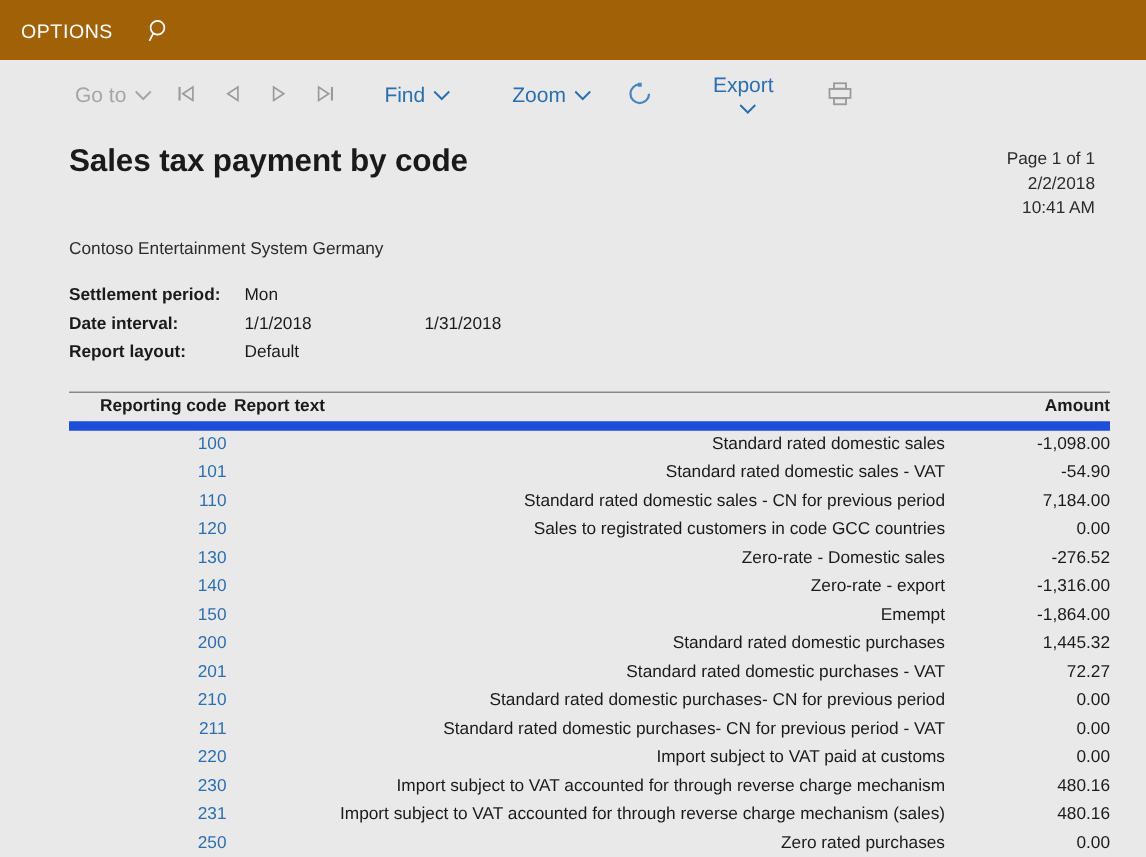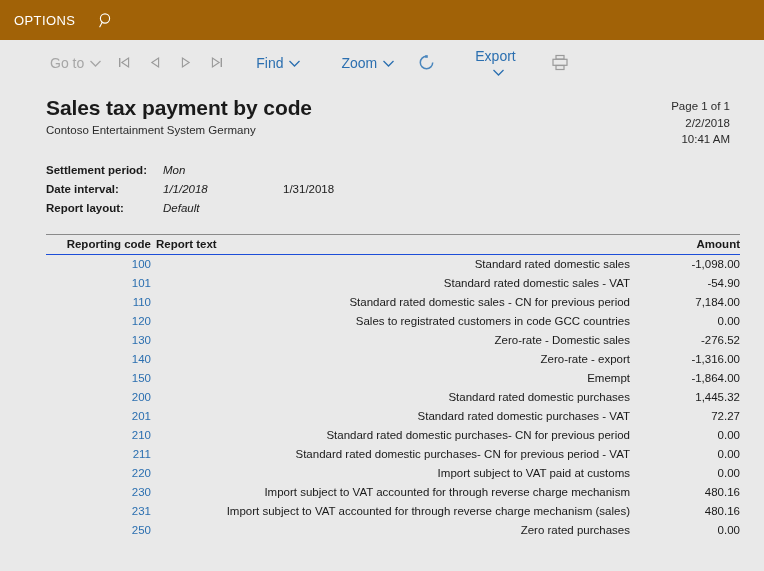--- a/index.html
+++ b/index.html
@@ -92,52 +92,53 @@
   .rtitle {
     font-size: 21px;
     font-weight: bold;
     line-height: 27px;
     letter-spacing: -0.1px;
   }
   .rsub {
     font-size: 11.5px;
     line-height: 18px;
     color: #2b2b2b;
+    margin-top: 36px;
   }
   .rmeta {
     text-align: right;
     font-size: 11.5px;
     line-height: 16.5px;
     padding-top: 4px;
     color: #2b2b2b;
   }
 
   
   .params {
     margin-top: 13px;
     font-size: 11.5px;
     line-height: 19px;
   }
   .prow { display: flex; }
   .plabel { width: 117px; font-weight: bold; }
-  .pval { width: 120px; font-style: italic; }
+  .pval { width: 120px; }
   .pval2 { }
 
   
   .tbl {
     margin-top: 16px;
     width: 694px;
     border-collapse: collapse;
     font-size: 11.5px;
   }
   .tbl thead th {
     font-weight: bold;
     padding: 3px 0 4px 0;
     border-top: 1px solid #8a8a8a;
-    border-bottom: 1px solid #1d4ed8;
+    border-bottom: 6px solid #1d4ed8;
     font-size: 11.5px;
   }
   .th-code { text-align: right; width: 105px; padding-right: 5px !important; }
   .th-text { text-align: left; }
   .th-amount { text-align: right; width: 110px; }
   .tbl tbody td {
     padding: 3px 0 3px 0;
     font-size: 11.5px;
     line-height: 13px;
   }

